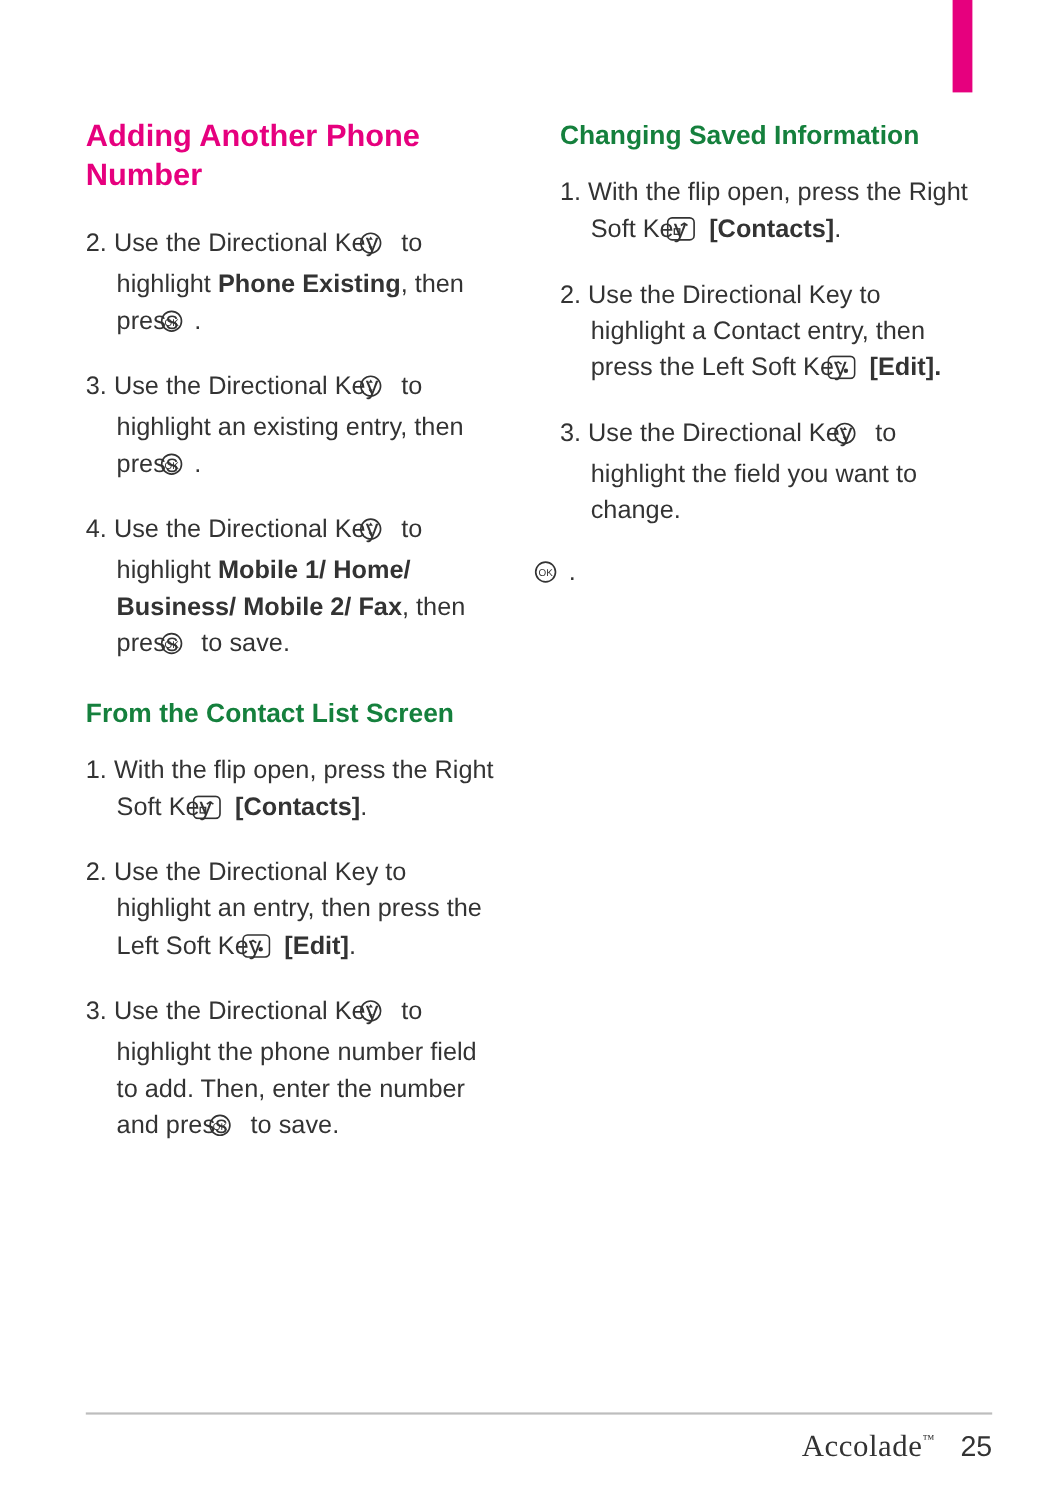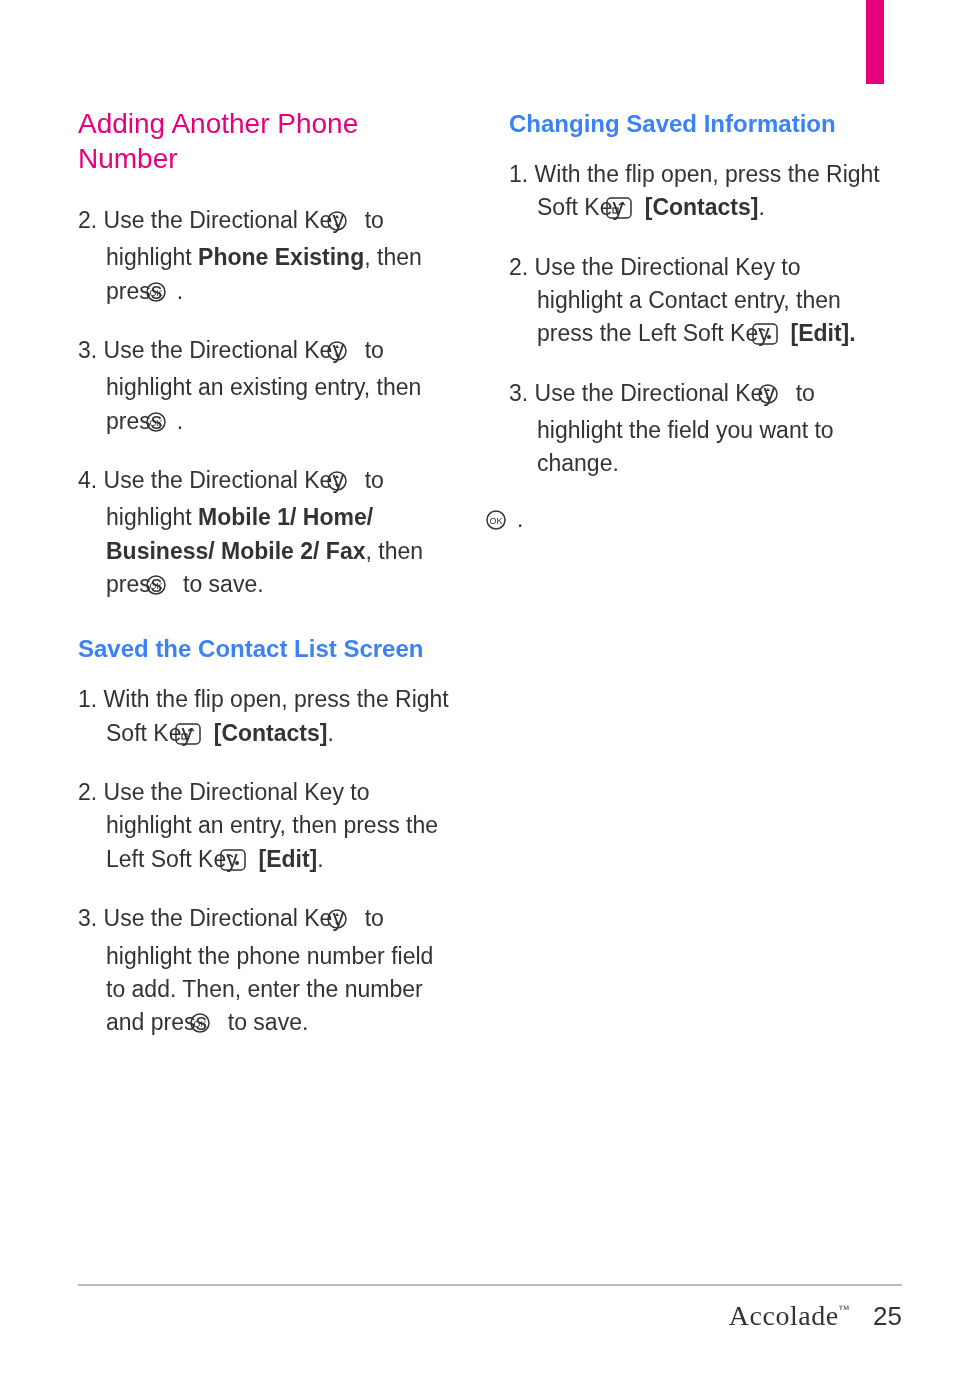--- a/index.html
+++ b/index.html
@@ -24,28 +24,28 @@
       padding: 106px 68px 0 78px;
       gap: 54px;
     }
     .col {
       flex: 1;
       min-width: 0;
     }
     .section-title {
       color: #e6007e;
       font-size: 28px;
-      font-weight: 400;
+      font-weight: 700;
       line-height: 1.25;
       margin-bottom: 28px;
     }
     .sub-heading {
       font-size: 24px;
       font-weight: 700;
-      color: #3b82f6;
+      color: #15803d;
       margin-bottom: 20px;
       margin-top: 4px;
     }
     .step {
       font-size: 23px;
       color: #333;
       line-height: 1.45;
       margin-bottom: 22px;
       padding-left: 28px;
       text-indent: -28px;
@@ -145,21 +145,21 @@
       <b>Mobile 1/ Home/ Business/ Mobile 2/ Fax</b><span>, then press </span>
       <span class="icon">
         <svg width="22" height="22" viewBox="0 0 22 22">
             <circle cx="11" cy="11" r="9" fill="none" stroke="#333" stroke-width="1.5"></circle>
             <text x="11" y="15" font-size="9" text-anchor="middle" fill="#333" font-family="sans-serif">OK</text>
           </svg>
       </span>
       <span> to save.</span>
     </p>
 
-    <h3 class="sub-heading" style="margin-top:30px;">Saved the Contact List Screen</h3>
+    <h3 class="sub-heading" style="margin-top:30px;">From the Contact List Screen</h3>
 
     <p class="step">
       <span>1. With the flip open, press the Right Soft Key </span>
       <span class="icon">
         <svg width="26" height="22" viewBox="0 0 26 22">
             <rect x="1" y="1" width="24" height="20" rx="4" fill="none" stroke="#333" stroke-width="1.5"></rect>
             <path d="M13 8 L16 6 L19 8" fill="none" stroke="#333" stroke-width="1.5"></path>
             <rect x="7" y="11" width="5" height="5" fill="none" stroke="#333" stroke-width="1.2"></rect>
           </svg>
       </span>

